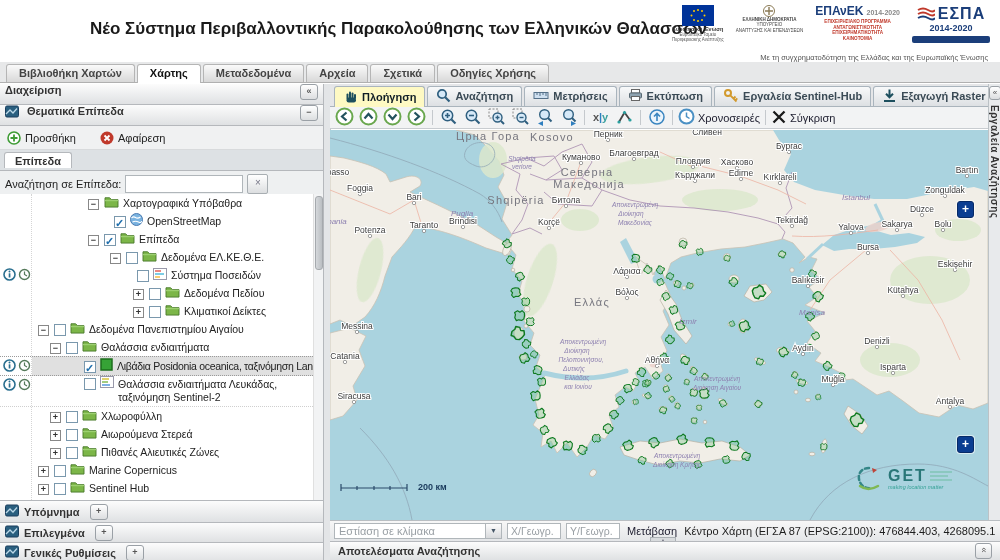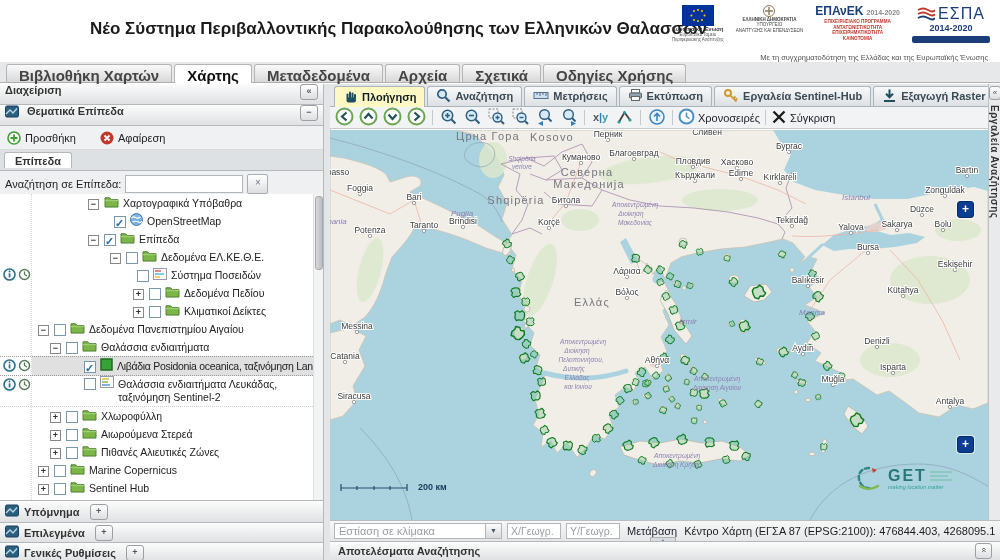--- a/index.html
+++ b/index.html
@@ -12,28 +12,28 @@
   .page-title{position:absolute;left:90px;top:19px;font-size:17px;font-weight:bold;color:#1a1a1a}
   .logos{position:absolute;right:10px;top:5px;display:flex;gap:12px;align-items:flex-start}
   .lg{display:flex;flex-direction:column;align-items:center;line-height:1.15}
   .lg .t5{font-size:5.5px;font-weight:bold;color:#333}
   .lg .t4{font-size:4.5px;color:#555}
   .min-lines{font-size:4.5px;color:#444;text-align:center;line-height:1.2}
   .epk-title{font-size:12px;font-weight:bold;color:#1b3e7a}
   .epk-years{font-size:7px;color:#888;font-weight:bold}
   .epk-line{font-size:4.6px;color:#c0392b;font-weight:bold;text-align:center;line-height:1.25}
   .espa-row{display:flex;align-items:center;gap:3px}
-  .espa-title{font-size:16px;font-weight:normal;color:#1b3e7a;letter-spacing:1px}
+  .espa-title{font-size:16px;font-weight:bold;color:#1b3e7a;letter-spacing:1px}
   .espa-years{font-size:9px;font-weight:bold;color:#1b3e7a}
   .espa-strip{width:78px;height:7px;background:#1b3e7a;border-radius:2px;margin-top:2px}
   .funding-note{position:absolute;right:12px;top:53px;font-size:7.5px;color:#555}
   
   .navs{position:absolute;left:0;top:62px;width:1000px;height:21px;background:#e7e8e9;
         border-bottom:1px solid #b0b0b0;display:flex;gap:2px;padding-left:6px;box-sizing:border-box}
-  .ntab{margin-top:2px;padding:2px 12px 0;font-size:15px;font-weight:bold;color:#444;
+  .ntab{margin-top:2px;padding:2px 12px 0;font-size:11px;font-weight:bold;color:#444;
         background:linear-gradient(#fafafa,#d8d8d8);border:1px solid #b5b5b5;border-bottom:none;
         border-radius:3px 3px 0 0;white-space:nowrap}
   .ntab.on{background:#fff;color:#111;margin-bottom:-1px;padding-bottom:1px}
   
   .sb{position:absolute;left:0;top:84px;width:324px;height:476px;background:#eef0f1;
       border-right:1px solid #b5b8bc;box-sizing:border-box}
   .bar{height:20px;background:linear-gradient(#fcfcfc,#dfe1e3);border-bottom:1px solid #b5b8bc;
        display:flex;padding:0 5px;font-weight:bold;color:#333;gap:4px}
   .bar .grow{flex:1}
   .sqbtn{width:16px;height:14px;border:1px solid #9aa0a6;border-radius:3px;

